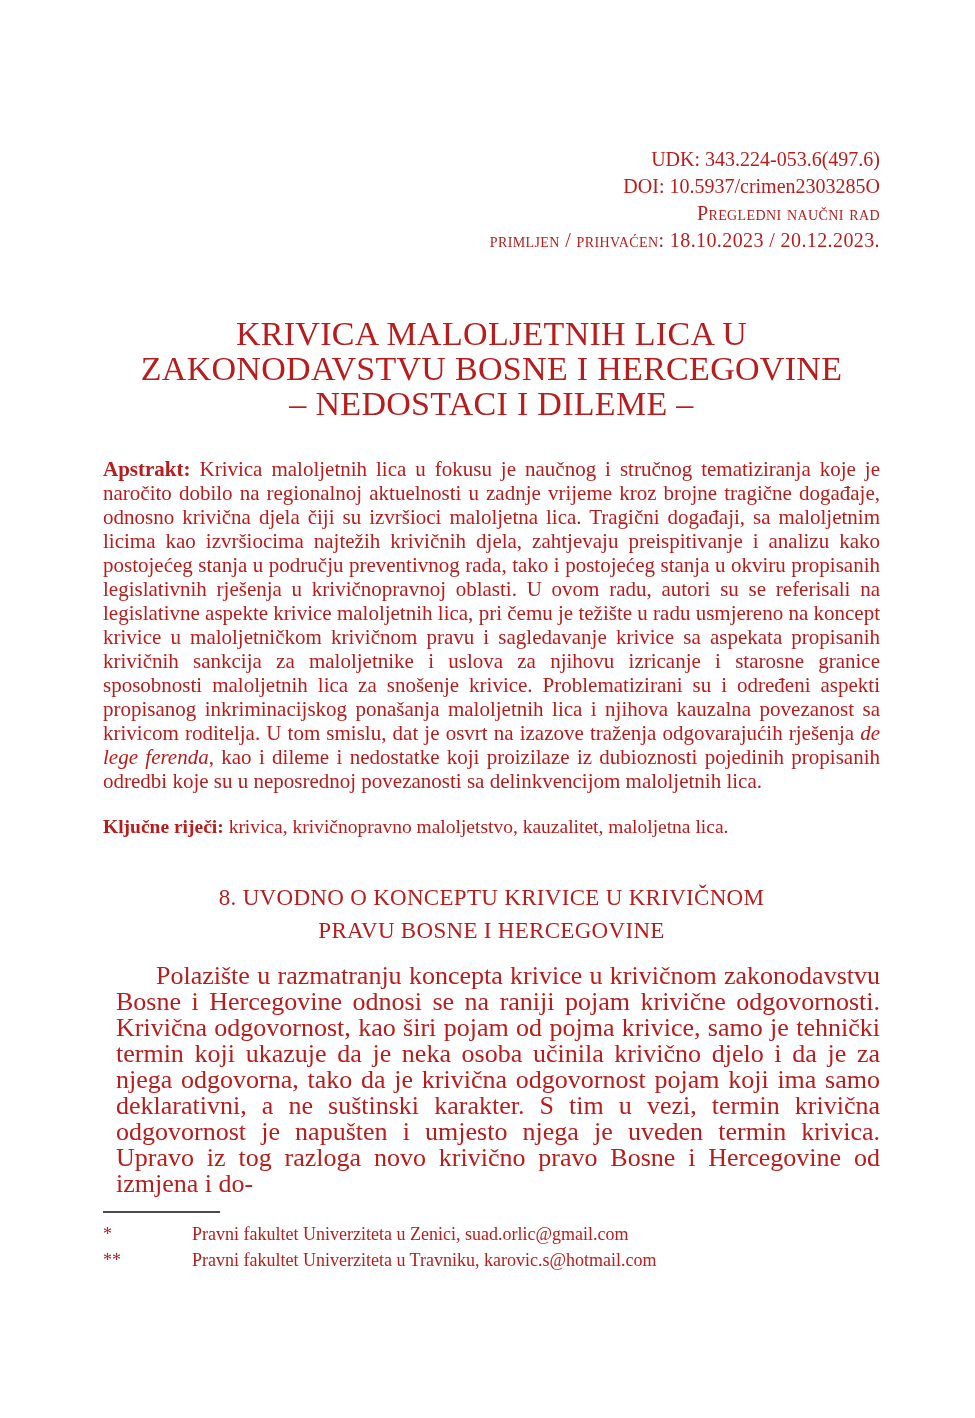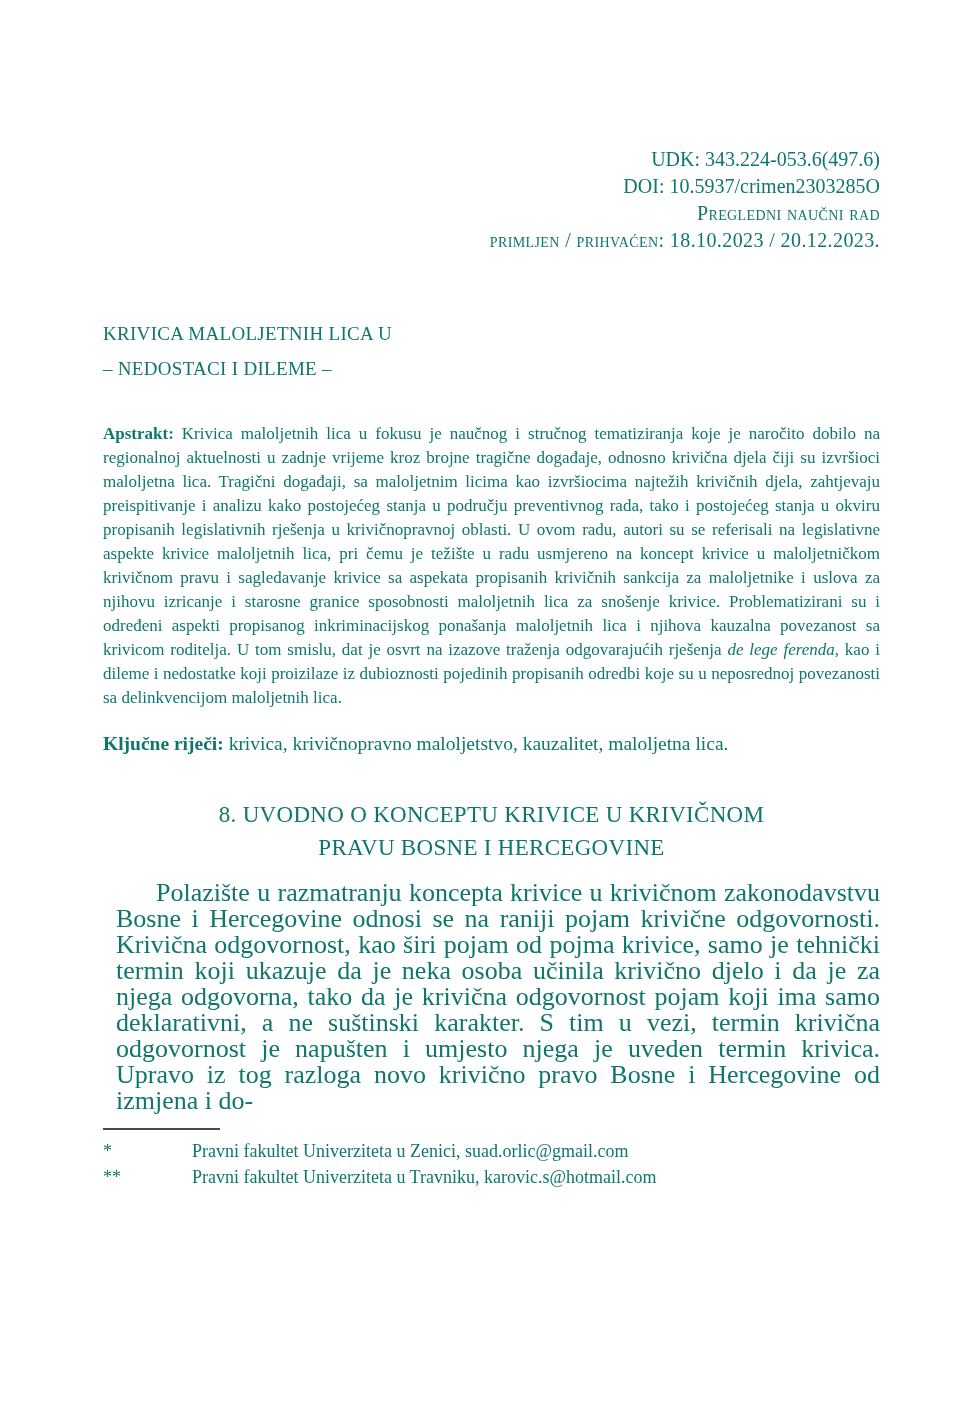--- a/index.html
+++ b/index.html
@@ -6,21 +6,21 @@
     margin: 0;
     padding: 0;
     background: #ffffff;
   }
   .page {
     position: relative;
     width: 975px;
     height: 1418px;
     margin: 0 auto;
     background: #ffffff;
-    color: #0f766e;
+    color: #b91c1c;
     font-family: "Liberation Serif", "DejaVu Serif", serif;
     overflow: hidden;
     box-sizing: border-box;
     padding: 146px 95px 0 103px;
   }
   
   .meta {
     text-align: right;
     font-size: 20px;
     line-height: 27px;
@@ -32,31 +32,31 @@
   
   .authors {
     margin-top: 56px;
     font-style: italic;
     font-size: 21px;
     line-height: 33px;
   }
   
   .title {
     margin: 62px 0 12px 0;
-    font-size: 19px;
+    font-size: 34px;
     font-weight: normal;
     line-height: 35px;
-    text-align: left;
+    text-align: center;
     letter-spacing: 0.3px;
   }
   .title-line { display: block; }
   
   .abstract {
     margin: 36px 0 0 0;
-    font-size: 17px;
+    font-size: 21px;
     line-height: 24px;
     text-align: justify;
   }
   .abstract .label, .keywords .label {
     font-weight: bold;
   }
   
   .keywords {
     margin: 22px 0 0 0;
     font-size: 19.5px;
@@ -116,20 +116,21 @@
     <div class="meta-line">DOI: 10.5937/crimen2303285O</div>
     <div class="meta-line smallcaps">Pregledni naučni rad</div>
     <div class="meta-line smallcaps">primljen / prihvaćen: 18.10.2023 / 20.12.2023.</div>
   </div>
 
   <div class="authors">
   </div>
 
   <h1 class="title">
     <span class="title-line">KRIVICA MALOLJETNIH LICA U</span>
+    <span class="title-line">ZAKONODAVSTVU BOSNE I HERCEGOVINE</span>
     <span class="title-line">– NEDOSTACI I DILEME –</span>
   </h1>
 
   <p class="abstract"><span class="label">Apstrakt:</span> <span>Krivica maloljetnih lica u fokusu je naučnog i stručnog tematiziranja koje je naročito dobilo na regionalnoj aktuelnosti u zadnje vrijeme kroz brojne tragične događaje, odnosno krivična djela čiji su izvršioci maloljetna lica. Tragični događaji, sa maloljetnim licima kao izvršiocima najtežih krivičnih djela, zahtjevaju preispitivanje i analizu kako postojećeg stanja u području preventivnog rada, tako i postojećeg stanja u okviru propisanih legislativnih rješenja u krivičnopravnoj oblasti. U ovom radu, autori su se referisali na legislativne aspekte krivice maloljetnih lica, pri čemu je težište u radu usmjereno na koncept krivice u maloljetničkom krivičnom pravu i sagledavanje krivice sa aspekata propisanih krivičnih sankcija za maloljetnike i uslova za njihovu izricanje i starosne granice sposobnosti maloljetnih lica za snošenje krivice. Problematizirani su i određeni aspekti propisanog inkriminacijskog ponašanja maloljetnih lica i njihova kauzalna povezanost sa krivicom roditelja. U tom smislu, dat je osvrt na izazove traženja odgovarajućih rješenja </span><i>de lege ferenda</i><span>, kao i dileme i nedostatke koji proizilaze iz dubioznosti pojedinih propisanih odredbi koje su u neposrednoj povezanosti sa delinkvencijom maloljetnih lica.</span></p>
 
   <p class="keywords"><span class="label">Ključne riječi:</span> <span>krivica, krivičnopravno maloljetstvo, kauzalitet, maloljetna lica.</span></p>
 
   <h2 class="section-heading">
     <span class="heading-line">8. UVODNO O KONCEPTU KRIVICE U KRIVIČNOM</span>
     <span class="heading-line">PRAVU BOSNE I HERCEGOVINE</span>

